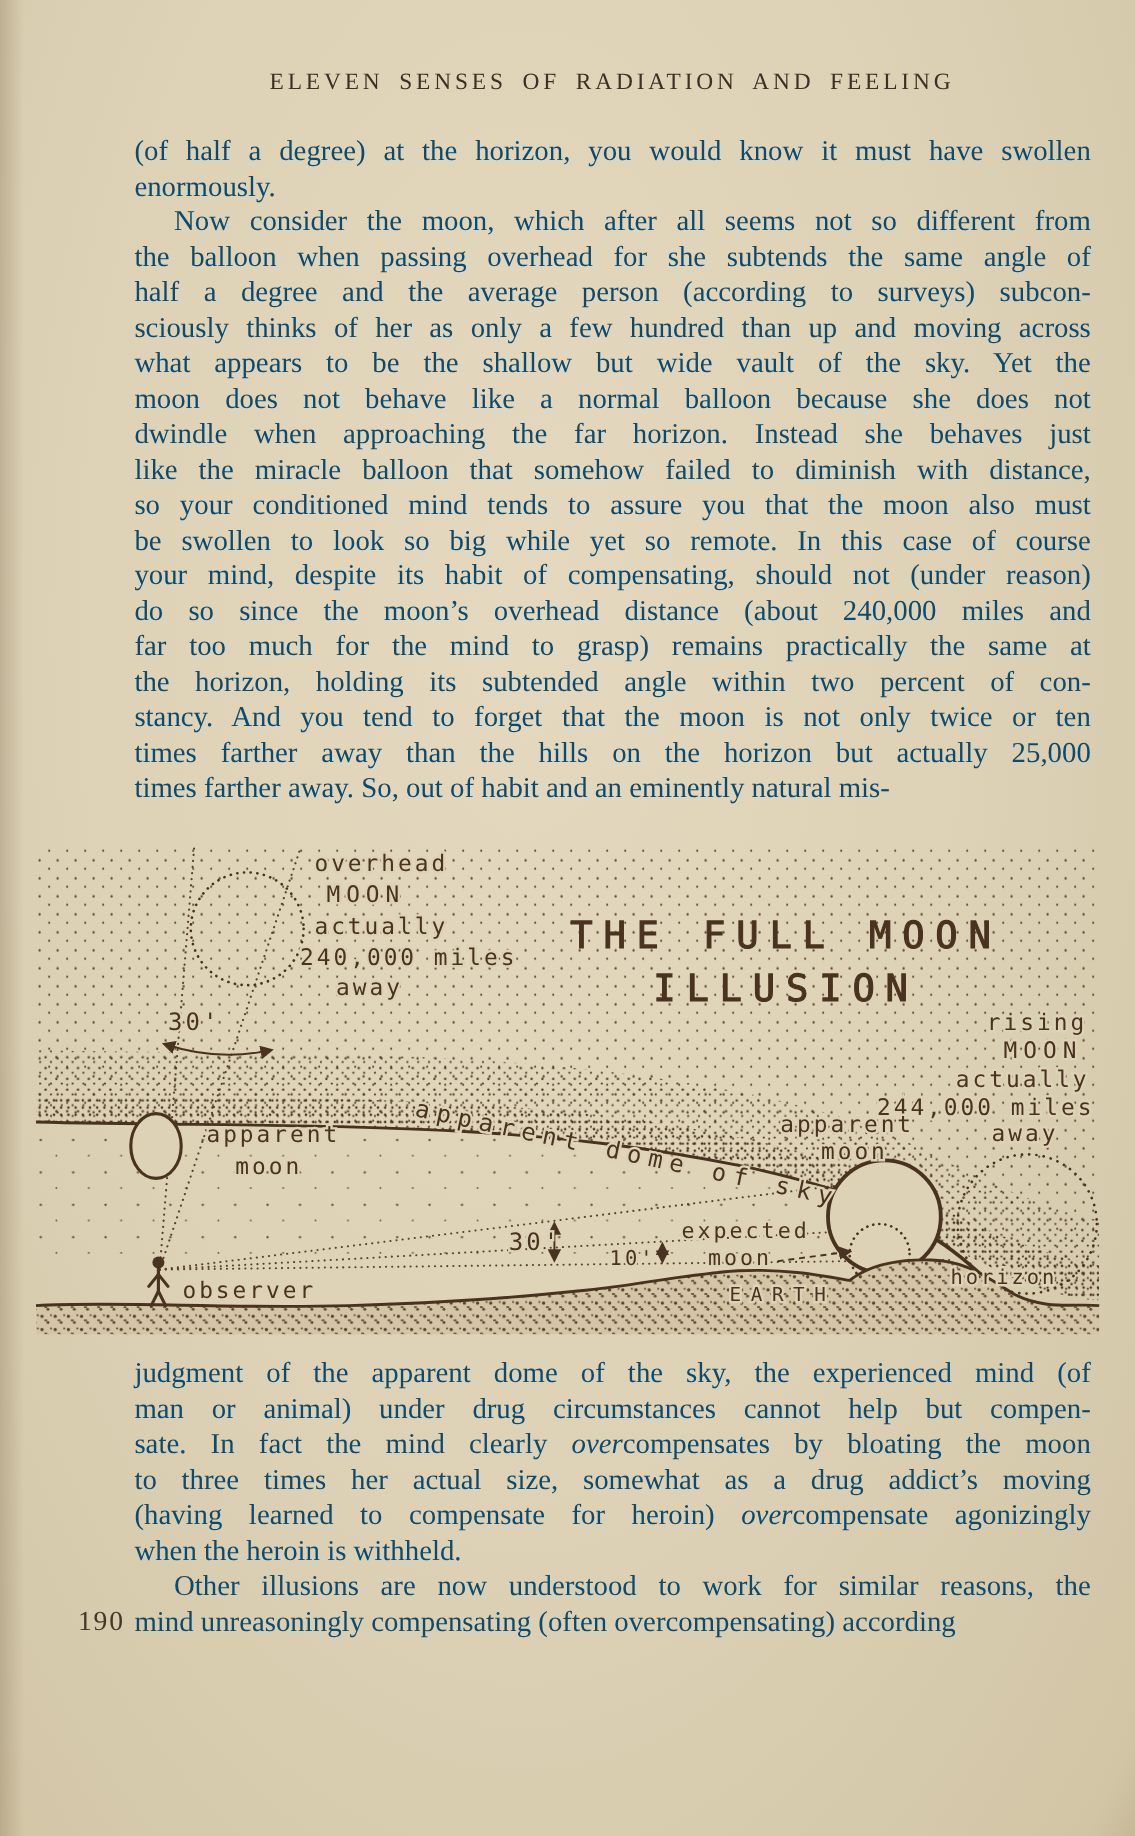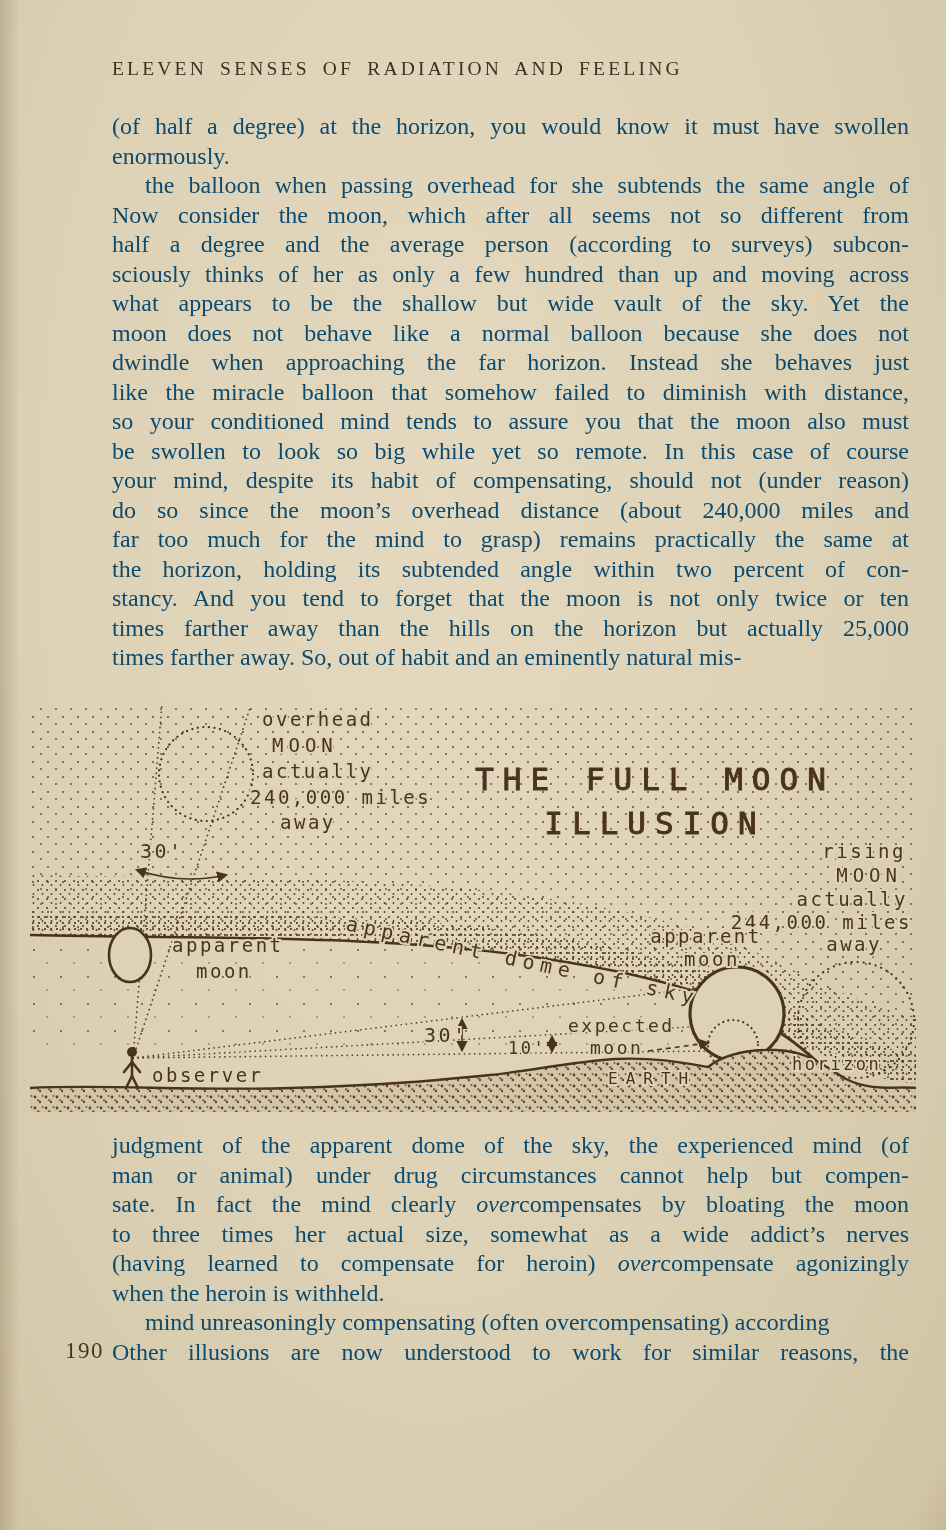--- a/index.html
+++ b/index.html
@@ -4,21 +4,21 @@
 <style>
   html,body{margin:0;padding:0;}
   body{
     width:946px;height:1530px;position:relative;overflow:hidden;
     background:radial-gradient(ellipse at 46% 34%, #e4d9be 0%, #ddd2b6 52%, #d2c5a6 96%, #c6b897 100%);
     font-family:"Liberation Serif", serif;color:#44352a;
   }
   .edge-shade{position:absolute;left:0;top:0;width:20px;height:100%;
     background:linear-gradient(90deg, rgba(120,100,70,.28), rgba(120,100,70,0));}
   .running-head{
-    position:absolute;left:112px;top:58px;width:796px;
+    position:absolute;left:112px;top:58px;width:796px;text-align:center;
     font-size:19.5px;letter-spacing:3.2px;word-spacing:5px;color:#3e3025;white-space:nowrap;
   }
   .textblock{position:absolute;left:112px;width:797px;font-size:24px;line-height:29.5px;color:#0c4a6e;}
   #block1{top:112px;}
   #block2{top:1131px;}
   .para .line{text-align:justify;text-align-last:justify;white-space:normal;}
   .para .line.last{text-align-last:left;}
   .para.indent .line:first-child{text-indent:33px;}
   .para em{}
   .page-number{position:absolute;left:33px;top:1338px;font-size:23px;letter-spacing:1.5px;color:#473729;margin-left:32px;}
@@ -32,22 +32,22 @@
 <div class="edge-shade"></div>
 
 <div class="running-head">ELEVEN SENSES OF RADIATION AND FEELING</div>
 
 <div id="block1" class="textblock">
     <div class="para">
       <div class="line"><span>(of half a degree) at the horizon, you would know it must have swollen</span></div>
       <div class="line last"><span>enormously.</span></div>
     </div>
     <div class="para indent">
+      <div class="line"><span>Now consider the moon, which after all seems not so different from</span></div>
       <div class="line"><span>the balloon when passing overhead for she subtends the same angle of</span></div>
-      <div class="line"><span>Now consider the moon, which after all seems not so different from</span></div>
       <div class="line"><span>half a degree and the average person (according to surveys) subcon-</span></div>
       <div class="line"><span>sciously thinks of her as only a few hundred than up and moving across</span></div>
       <div class="line"><span>what appears to be the shallow but wide vault of the sky. Yet the</span></div>
       <div class="line"><span>moon does not behave like a normal balloon because she does not</span></div>
       <div class="line"><span>dwindle when approaching the far horizon. Instead she behaves just</span></div>
       <div class="line"><span>like the miracle balloon that somehow failed to diminish with distance,</span></div>
       <div class="line"><span>so your conditioned mind tends to assure you that the moon also must</span></div>
       <div class="line"><span>be swollen to look so big while yet so remote. In this case of course</span></div>
       <div class="line"><span>your mind, despite its habit of compensating, should not (under reason)</span></div>
       <div class="line"><span>do so since the moon’s overhead distance (about 240,000 miles and</span></div>
@@ -181,23 +181,23 @@
     <text x="608" y="386" font-size="16" letter-spacing="8">EARTH</text>
     <text x="792" y="372" font-size="17">horizon</text>
   </g>
 </svg>
 
 <div id="block2" class="textblock">
     <div class="para">
       <div class="line"><span>judgment of the apparent dome of the sky, the experienced mind (of</span></div>
       <div class="line"><span>man or animal) under drug circumstances cannot help but compen-</span></div>
       <div class="line"><span>sate. In fact the mind clearly </span><em>over</em><span>compensates by bloating the moon</span></div>
-      <div class="line"><span>to three times her actual size, somewhat as a wide addict’s nerves</span></div>
+      <div class="line"><span>to three times her actual size, somewhat as a drug addict’s moving</span></div>
       <div class="line"><span>(having learned to compensate for heroin) </span><em>over</em><span>compensate agonizingly</span></div>
       <div class="line last"><span>when the heroin is withheld.</span></div>
     </div>
     <div class="para indent">
+      <div class="line"><span>Other illusions are now understood to work for similar reasons, the</span></div>
       <div class="line last"><span>mind unreasoningly compensating (often overcompensating) according</span></div>
-      <div class="line"><span>Other illusions are now understood to work for similar reasons, the</span></div>
     </div>
   </div>
 
 <div class="page-number">190</div>
 
 </body></html>

